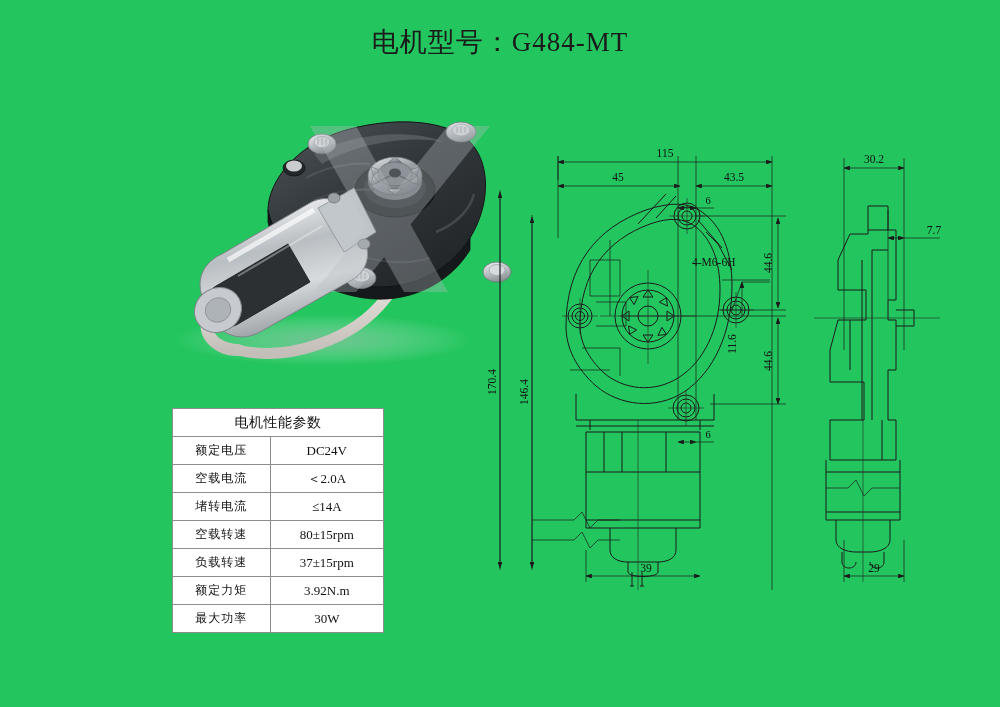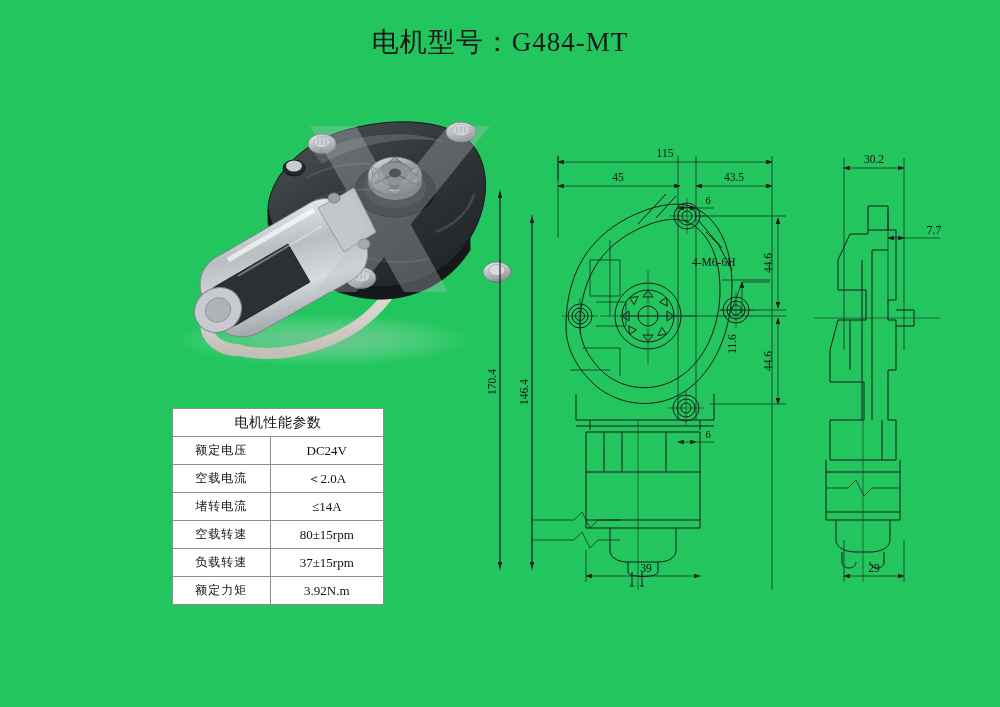--- a/index.html
+++ b/index.html
@@ -233,20 +233,24 @@
         <td class="val">80±15rpm</td>
       </tr>
       <tr>
         <td class="lbl">负载转速</td>
         <td class="val">37±15rpm</td>
       </tr>
       <tr>
         <td class="lbl">额定力矩</td>
         <td class="val">3.92N.m</td>
       </tr>
+      <tr>
+        <td class="lbl">最大功率</td>
+        <td class="val">30W</td>
+      </tr>
     </tbody>
   </table>
 
   <div id="drawings">
     <svg width="520" height="480" viewBox="0 0 520 480" xmlns="http://www.w3.org/2000/svg">
       <defs>
         <marker id="ar" markerWidth="9" markerHeight="7" refX="8.4" refY="3.5" orient="auto">
           <path d="M0,0 L9,3.5 L0,7 z" fill="#1b1b1b"></path>
         </marker>
         <marker id="arr" markerWidth="9" markerHeight="7" refX="0.6" refY="3.5" orient="auto">

